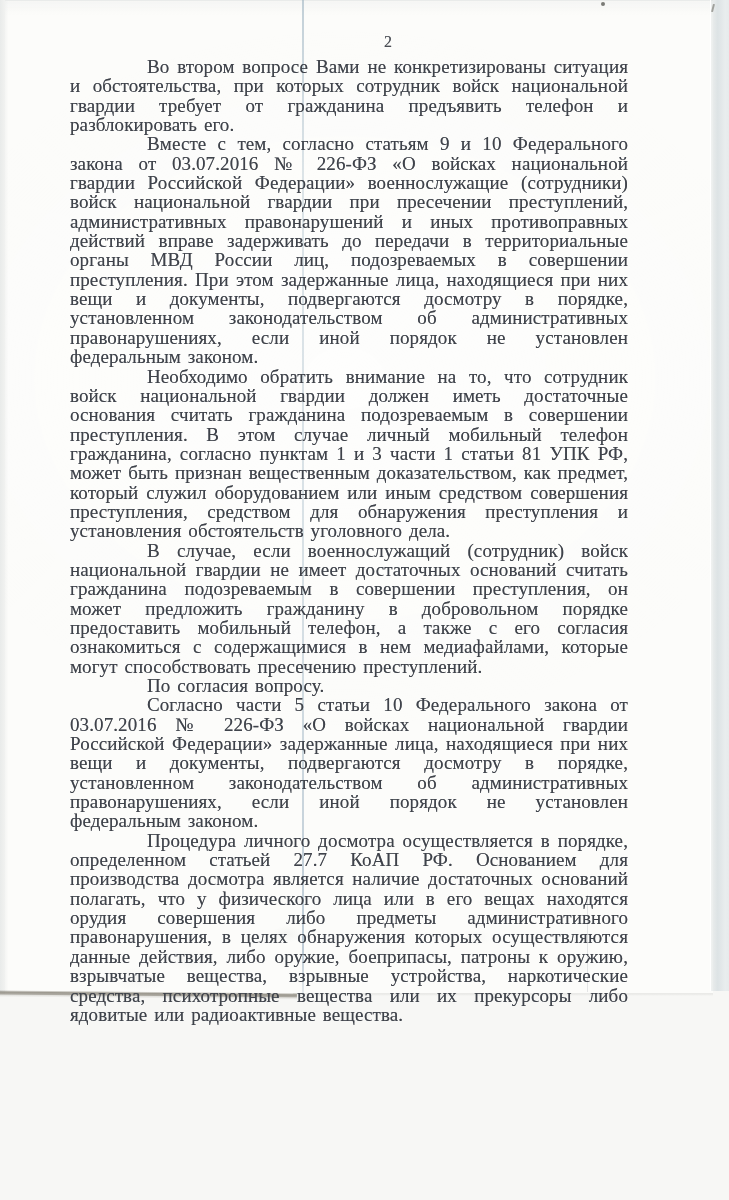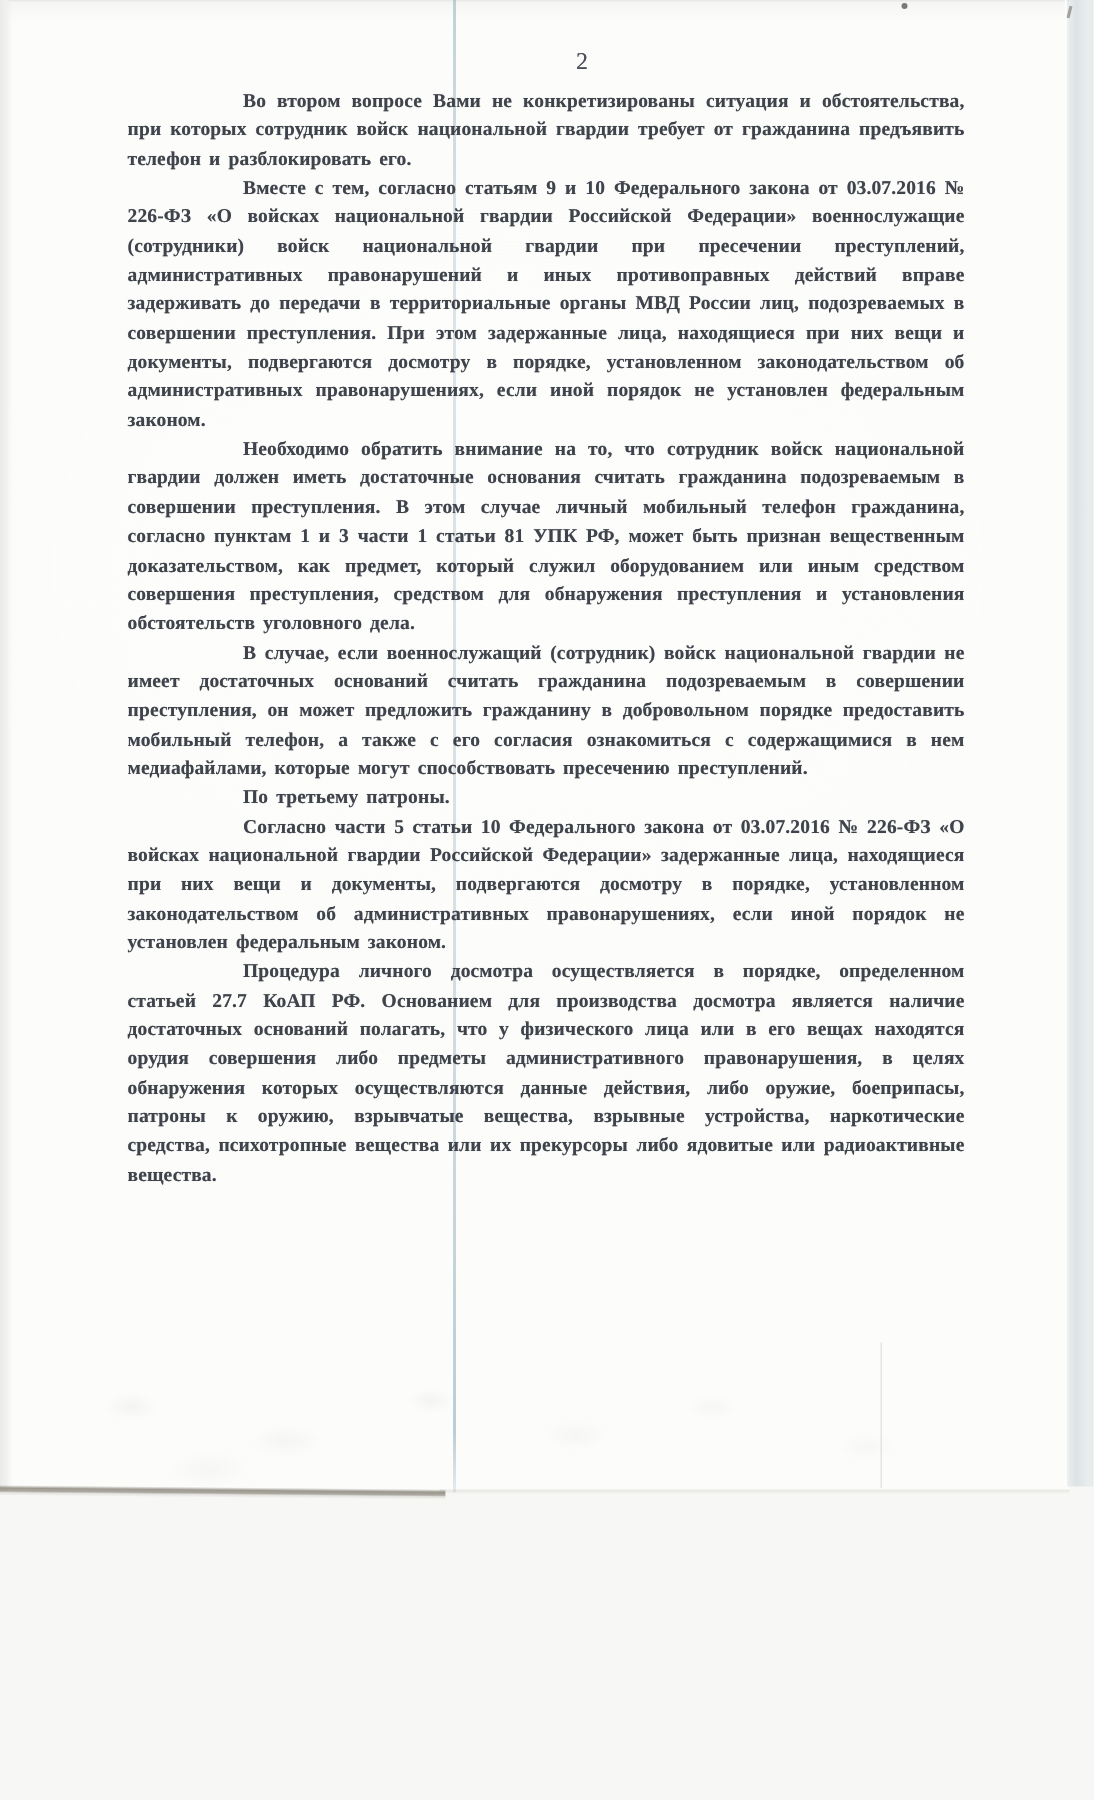--- a/index.html
+++ b/index.html
@@ -139,31 +139,30 @@
     width: 558px;
     padding-left: 48px;
     box-sizing: border-box;
     text-align: center;
     font-size: 16px;
     color: #4a4e55;
     text-shadow: 0 0 0.4px rgba(74,78,85,0.5);
   }
   .body-text {
     position: absolute;
-    left: 85px;
+    left: 70px;
     top: 57px;
     width: 558px;
-    font-size: 13px;
+    font-size: 19px;
     line-height: 19.35px;
     color: #3f434b;
     text-align: justify;
     word-spacing: 2px;
     letter-spacing: 0.1px;
     text-shadow: 0 0 0.45px rgba(63,67,75,0.55);
-    font-weight: bold;
   }
   .body-text p {
     margin: 0;
     text-indent: 77px;
   }
   .body-text p.continues {
     text-align-last: justify;
   }
 </style>
 </head>
@@ -187,18 +186,18 @@
   <div class="artifact-dot"></div>
   <div class="artifact-tick"></div>
 
   <div class="page-num">2</div>
 
   <div class="body-text">
     <p>Во втором вопросе Вами не конкретизированы ситуация и обстоятельства, при которых сотрудник войск национальной гвардии требует от гражданина предъявить телефон и разблокировать его.</p>
     <p>Вместе с тем, согласно статьям 9 и 10 Федерального закона от 03.07.2016 № 226-ФЗ «О войсках национальной гвардии Российской Федерации» военнослужащие (сотрудники) войск национальной гвардии при пресечении преступлений, административных правонарушений и иных противоправных действий вправе задерживать до передачи в территориальные органы МВД России лиц, подозреваемых в совершении преступления. При этом задержанные лица, находящиеся при них вещи и документы, подвергаются досмотру в порядке, установленном законодательством об административных правонарушениях, если иной порядок не установлен федеральным законом.</p>
     <p>Необходимо обратить внимание на то, что сотрудник войск национальной гвардии должен иметь достаточные основания считать гражданина подозреваемым в совершении преступления. В этом случае личный мобильный телефон гражданина, согласно пунктам 1 и 3 части 1 статьи 81 УПК РФ, может быть признан вещественным доказательством, как предмет, который служил оборудованием или иным средством совершения преступления, средством для обнаружения преступления и установления обстоятельств уголовного дела.</p>
     <p>В случае, если военнослужащий (сотрудник) войск национальной гвардии не имеет достаточных оснований считать гражданина подозреваемым в совершении преступления, он может предложить гражданину в добровольном порядке предоставить мобильный телефон, а также с его согласия ознакомиться с содержащимися в нем медиафайлами, которые могут способствовать пресечению преступлений.</p>
-    <p>По третьему патроны.</p>
+    <p>По согласия вопросу.</p>
     <p>Согласно части 5 статьи 10 Федерального закона от 03.07.2016 № 226-ФЗ «О войсках национальной гвардии Российской Федерации» задержанные лица, находящиеся при них вещи и документы, подвергаются досмотру в порядке, установленном законодательством об административных правонарушениях, если иной порядок не установлен федеральным законом.</p>
     <p>Процедура личного досмотра осуществляется в порядке, определенном статьей 27.7 КоАП РФ. Основанием для производства досмотра является наличие достаточных оснований полагать, что у физического лица или в его вещах находятся орудия совершения либо предметы административного правонарушения, в целях обнаружения которых осуществляются данные действия, либо оружие, боеприпасы, патроны к оружию, взрывчатые вещества, взрывные устройства, наркотические средства, психотропные вещества или их прекурсоры либо ядовитые или радиоактивные вещества.</p>
   </div>
 
 </div>
 
 </body></html>

